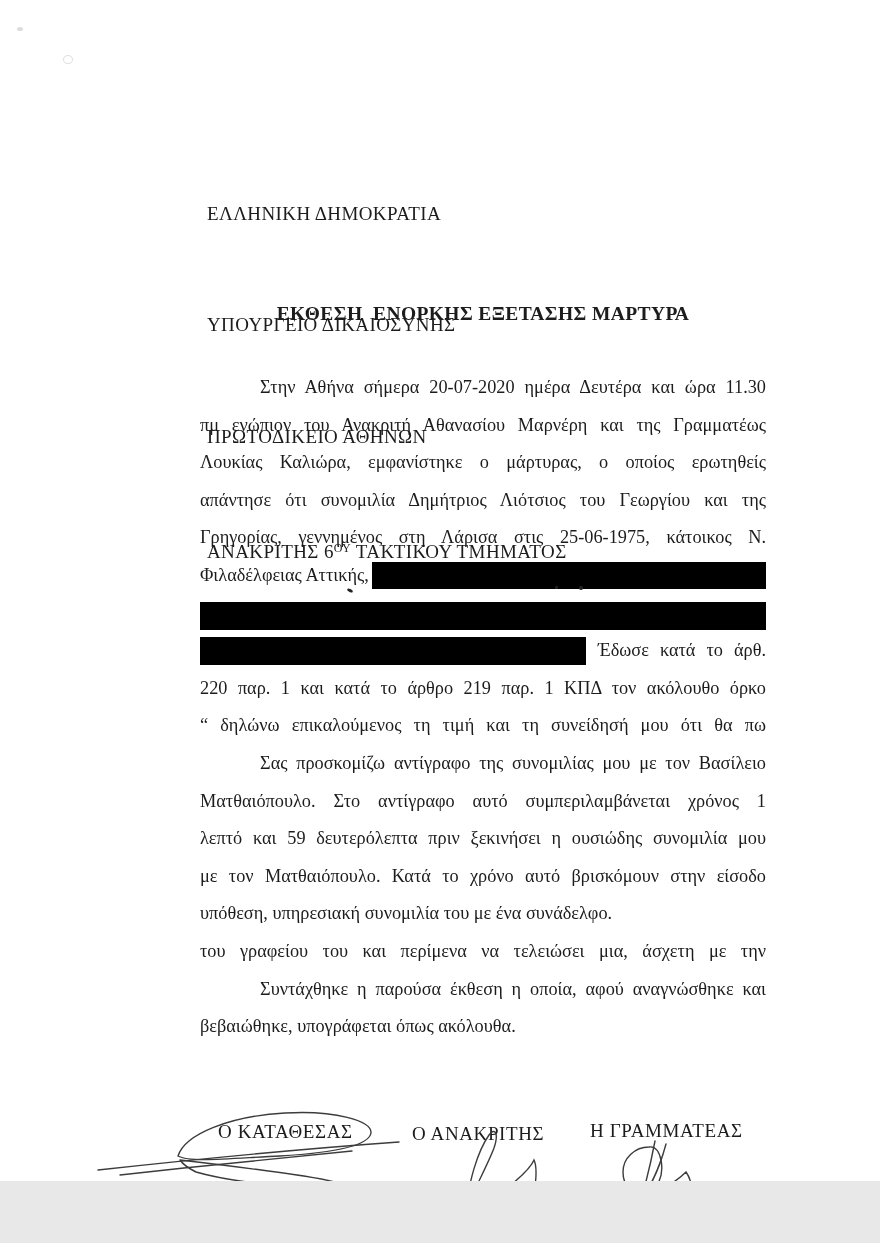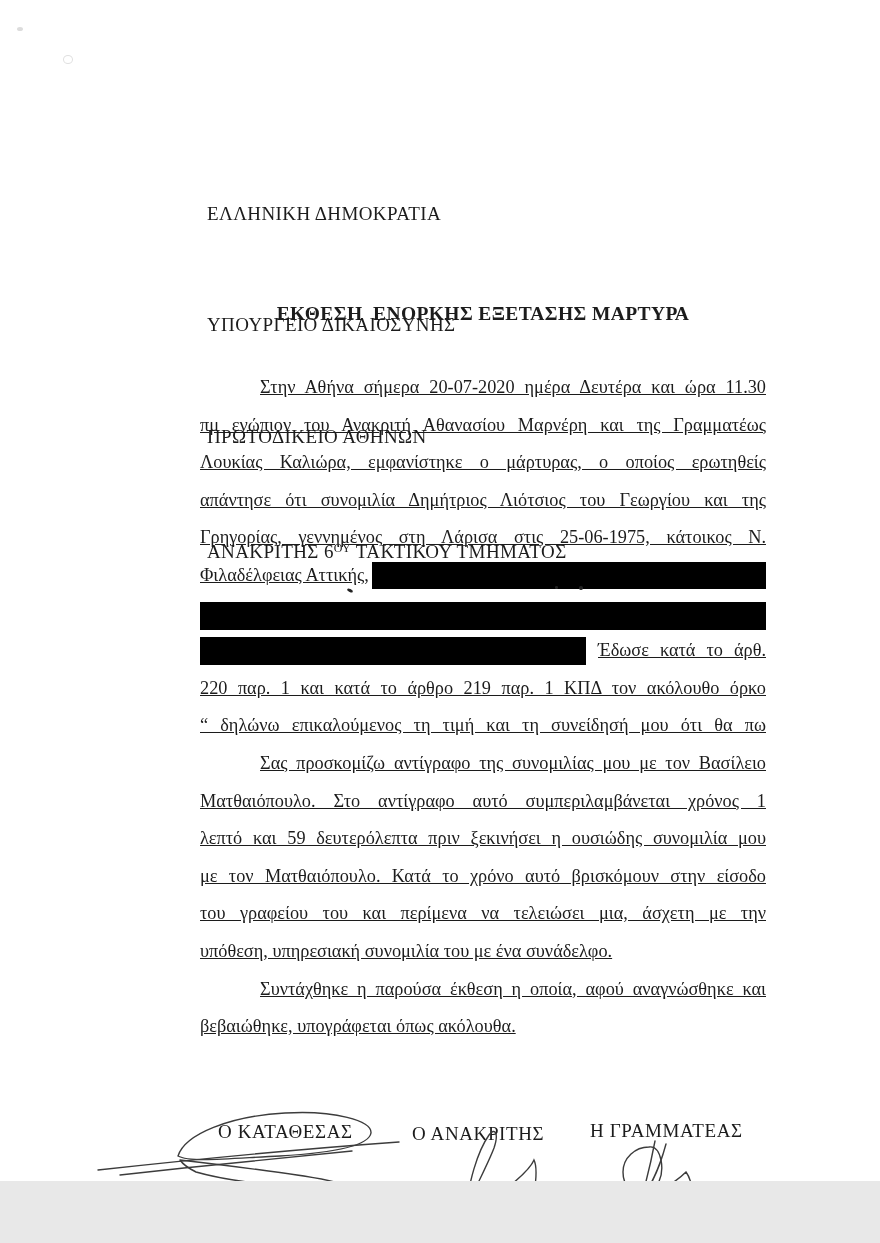--- a/index.html
+++ b/index.html
@@ -22,21 +22,20 @@
   
   .doc-title{
     position:absolute;left:200px;top:303px;width:566px;
     text-align:center;font-weight:bold;font-size:19.5px;
     letter-spacing:.4px;white-space:pre;
   }
   
   .body-col{
     position:absolute;left:200px;top:369px;width:566px;
     font-size:18.3px;
-    text-decoration:underline;
   }
   .line{
     height:37.6px;line-height:37.6px;
   }
   .j{text-align:justify;text-align-last:justify;}
   .lft{text-align:left;}
   .ind{text-indent:60px;}
   .flexline{display:flex;align-items:center;}
   .flexline .txt{white-space:nowrap;}
   .bar{background:#000;}
@@ -97,22 +96,22 @@
     <div class="line flexline">
       <span class="bar bar-part"></span>
       <span class="after-bar">Έδωσε κατά το άρθ.</span>
     </div>
     <div class="line j">220 παρ. 1 και κατά το άρθρο 219 παρ. 1 ΚΠΔ τον ακόλουθο όρκο</div>
     <div class="line j">“ δηλώνω επικαλούμενος τη τιμή και τη συνείδησή μου ότι θα πω</div>
     <div class="line j ind">Σας προσκομίζω αντίγραφο της συνομιλίας μου με τον Βασίλειο</div>
     <div class="line j">Ματθαιόπουλο. Στο αντίγραφο αυτό συμπεριλαμβάνεται χρόνος 1</div>
     <div class="line j">λεπτό και 59 δευτερόλεπτα πριν ξεκινήσει η ουσιώδης συνομιλία μου</div>
     <div class="line j">με τον Ματθαιόπουλο. Κατά το χρόνο αυτό βρισκόμουν στην είσοδο</div>
+    <div class="line lft">υπόθεση, υπηρεσιακή συνομιλία του με ένα συνάδελφο.</div>
     <div class="line j">του γραφείου του και περίμενα να τελειώσει μια, άσχετη με την</div>
-    <div class="line lft">υπόθεση, υπηρεσιακή συνομιλία του με ένα συνάδελφο.</div>
     <div class="line j ind">Συντάχθηκε η παρούσα έκθεση η οποία, αφού αναγνώσθηκε και</div>
     <div class="line lft">βεβαιώθηκε, υπογράφεται όπως ακόλουθα.</div>
   </div>
 
   <div class="rem rem1"></div>
   <div class="rem rem2"></div>
   <div class="rem rem3"></div>
   <div class="rem rem4"></div>
 
   <div class="sig-label sig-dep">Ο ΚΑΤΑΘΕΣΑΣ</div>

